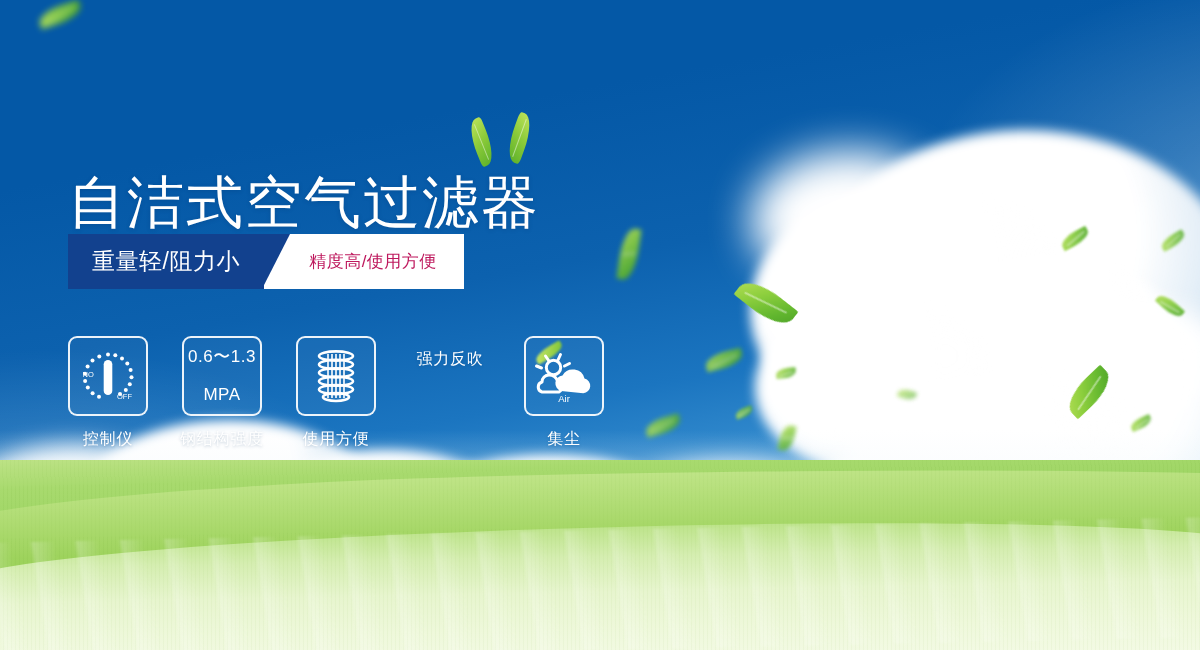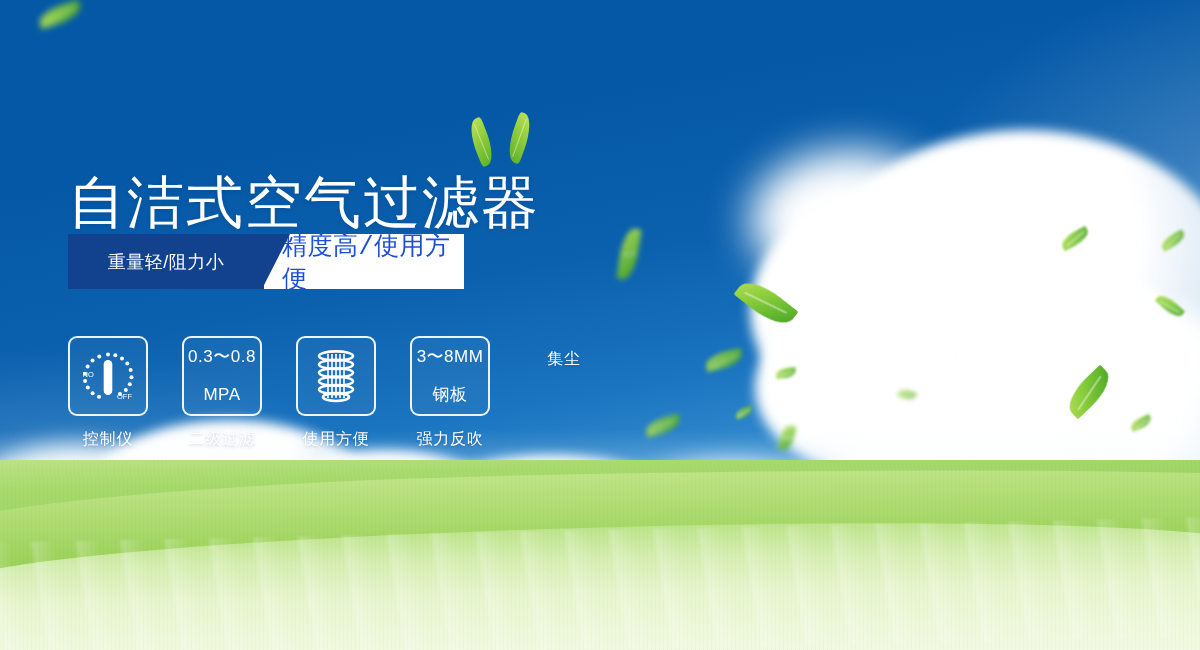--- a/index.html
+++ b/index.html
@@ -224,44 +224,43 @@
     overflow: hidden;
   }
   .subbar-left {
     position: relative;
     width: 196px;
     background: #12418e;
     display: flex;
     align-items: center;
     justify-content: center;
     color: #ffffff;
-    font-size: 18px;
+    font-size: 23px;
     letter-spacing: 0.5px;
     z-index: 2;
   }
   .subbar-left::after {
     content: "";
     position: absolute;
     right: -26px; top: 0;
     width: 0; height: 0;
     border-style: solid;
     border-width: 0 0 55px 28px;
     border-color: transparent transparent transparent #12418e;
   }
   .subbar-right {
     flex: 1;
     background: #ffffff;
     display: flex;
     align-items: center;
     justify-content: center;
-    color: #1d4ed8;
-    font-size: 25px;
+    color: #be185d;
+    font-size: 17px;
     letter-spacing: 0.5px;
     padding-left: 18px;
-    font-family: Liberation Mono, monospace;
   }
 
   
   .features {
     position: absolute;
     left: 68px;
     top: 336px;
     display: flex;
     gap: 34px;
   }
@@ -402,25 +401,25 @@
           <text x="7.5" y="33.5" fill="#ffffff" font-size="7.5" font-family="'Liberation Sans', sans-serif">NO</text>
           <text x="42" y="56" fill="#ffffff" font-size="7.5" font-family="'Liberation Sans', sans-serif">OFF</text>
         </svg>
       </div>
       <div class="feat-label">控制仪</div>
     </div>
 
     <div class="feature">
       <div class="feat-box">
         <div class="feat-text">
-          <span>0.3〜0.8</span>
+          <span>0.6〜1.3</span>
           <span class="ln2">MPA</span>
         </div>
       </div>
-      <div class="feat-label">二级过滤</div>
+      <div class="feat-label">钢结构强度</div>
     </div>
 
     <div class="feature">
       <div class="feat-box">
         <svg class="glyph" width="58" height="60" viewBox="0 0 58 60" aria-hidden="true">
           <g stroke="#ffffff" stroke-width="1.6" fill="none">
             <line x1="21" y1="8" x2="21" y2="52"></line>
             <line x1="25" y1="8" x2="25" y2="52"></line>
             <line x1="29" y1="8" x2="29" y2="52"></line>
             <line x1="33" y1="8" x2="33" y2="52"></line>
@@ -433,27 +432,43 @@
             <ellipse cx="29" cy="35.2" rx="17" ry="4.6"></ellipse>
             <ellipse cx="29" cy="43.6" rx="17" ry="4.6"></ellipse>
             <ellipse cx="29" cy="51.0" rx="13" ry="4.0"></ellipse>
           </g>
         </svg>
       </div>
       <div class="feat-label">使用方便</div>
     </div>
 
     <div class="feature">
-      <div class="feat-box">
-        <div class="feat-text">
-          <span>3〜8MM</span>
-          <span class="ln2">钢板</span>
-        </div>
-      </div>
       <div class="feat-label">强力反吹</div>
     </div>
 
     <div class="feature">
+      <div class="feat-box">
+
+        <div style="position:absolute; left:8px; top:9px; width:30px; height:11px;
+                    border-radius:64% 4% 64% 4%;
+                    background:linear-gradient(125deg,#cdea6b,#79c233);
+                    transform:rotate(-30deg); filter:blur(1.2px);"></div>
+        <svg class="glyph" width="62" height="56" viewBox="0 0 62 56" style="position:relative;" aria-hidden="true">
+
+          <g fill="none" stroke="#ffffff" stroke-width="3" stroke-linecap="round">
+            <path d="M16 13 L12.5 8"></path>
+            <path d="M25 12 L27.5 6.5"></path>
+            <path d="M31.5 18 L36.5 15.5"></path>
+            <path d="M8.5 20 L3.5 18"></path>
+          </g>
+          <circle cx="20.5" cy="19.5" r="7.2" fill="none" stroke="#ffffff" stroke-width="3"></circle>
+
+          <path d="M9 34 a7 7 0 0 1 7-7 a9 9 0 0 1 8.5 6 a6 6 0 0 1 1.5 11 h-17 a5.2 5.2 0 0 1 0-10 z" fill="none" stroke="#ffffff" stroke-width="3" stroke-linejoin="round"></path>
+
+          <path d="M28 43 a8 8 0 0 1 1.5 -15.6 a12 12 0 0 1 22 3.2 a7.4 7.4 0 0 1 -1.2 14.6 z" fill="#ffffff"></path>
+          <text x="31" y="54" fill="#ffffff" font-size="9.5" font-family="'Liberation Sans', sans-serif" text-anchor="middle">Air</text>
+        </svg>
+      </div>
       <div class="feat-label">集尘</div>
     </div>
 
   </div>
 </div>
 
 </body></html>

